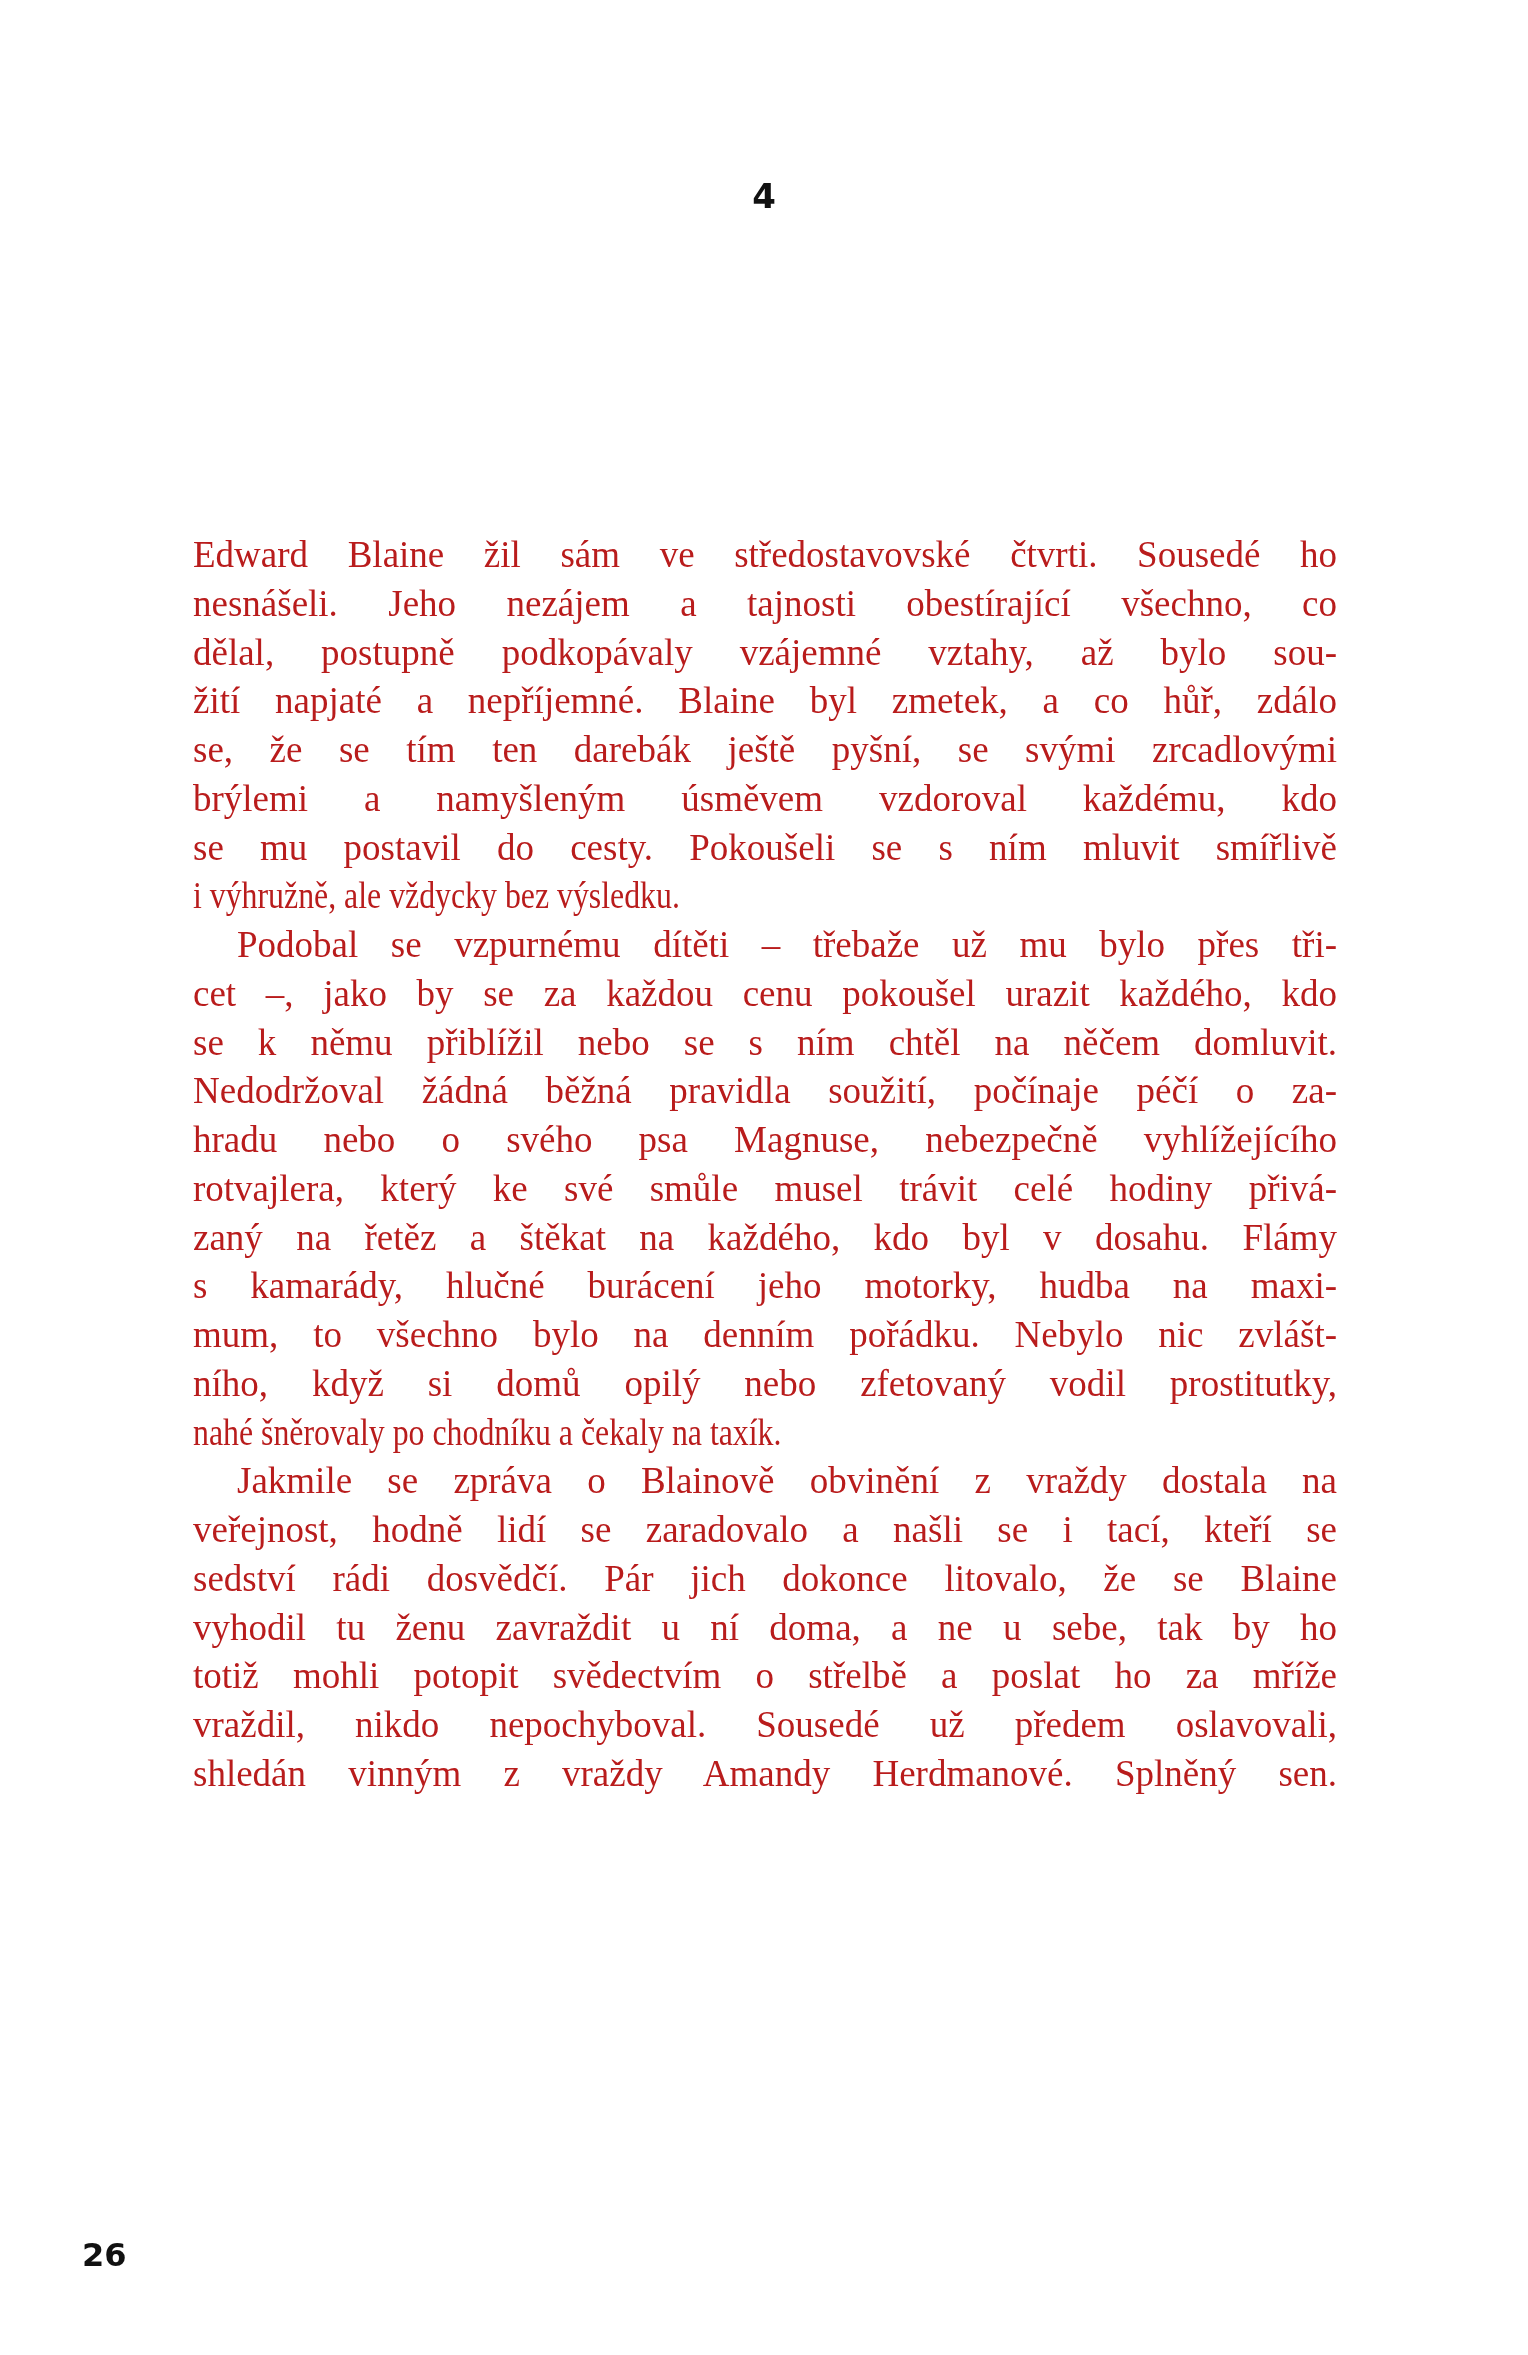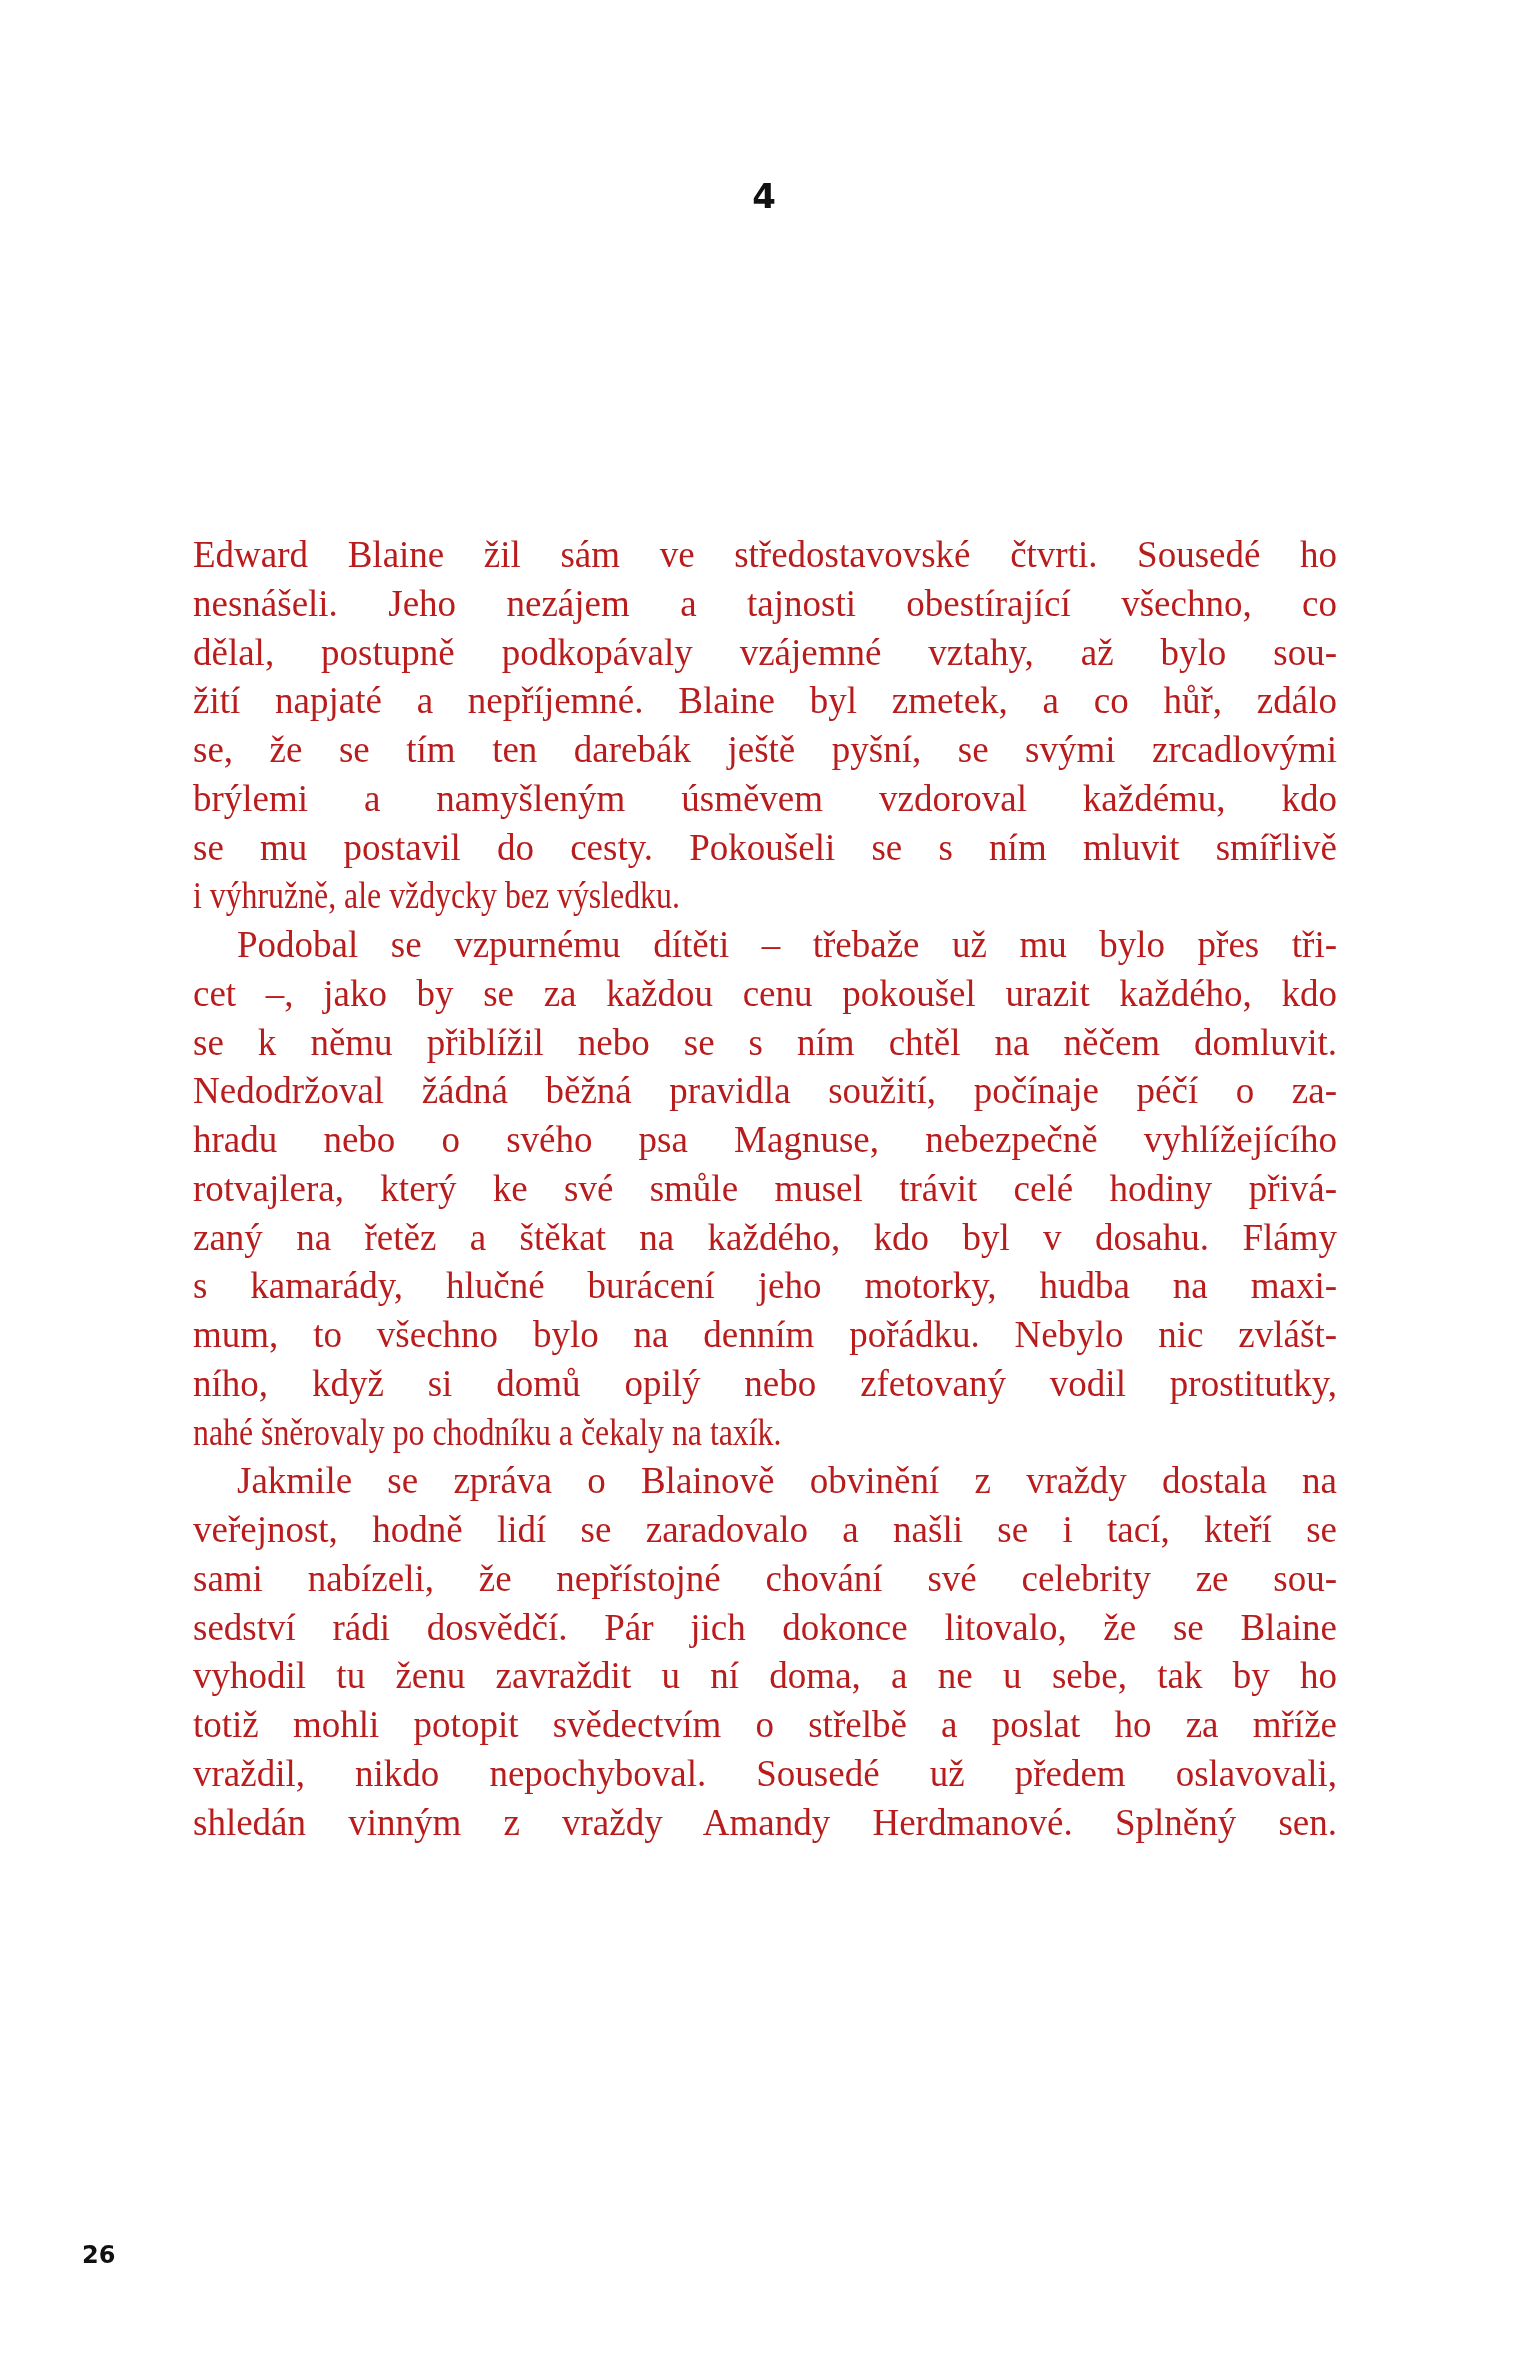--- a/index.html
+++ b/index.html
@@ -49,21 +49,21 @@
   }
   .line.indent {
     padding-left: 44px;
   }
   .page-number {
     position: absolute;
     top: 2240px;
     left: 82px;
     font-family: "DejaVu Sans", sans-serif;
     font-weight: bold;
-    font-size: 24px;
+    font-size: 32px;
     line-height: 30px;
     color: #111111;
   }
 </style>
 </head>
 <body>
 
 <div class="chapter-number">4</div>
 
 <div class="body-text">
@@ -89,21 +89,20 @@
     <span class="line">zaný na řetěz a štěkat na každého, kdo byl v dosahu. Flámy</span>
     <span class="line">s kamarády, hlučné burácení jeho motorky, hudba na maxi-</span>
     <span class="line">mum, to všechno bylo na denním pořádku. Nebylo nic zvlášt-</span>
     <span class="line">ního, když si domů opilý nebo zfetovaný vodil prostitutky,</span>
     <span class="line last" style="transform: scaleX(0.86); width: 1330.23px;">nahé šněrovaly po chodníku a čekaly na taxík.</span>
   </div>
 
   <div>
     <span class="line indent">Jakmile se zpráva o Blainově obvinění z vraždy dostala na</span>
     <span class="line">veřejnost, hodně lidí se zaradovalo a našli se i tací, kteří se</span>
-    <span class="line">sami nabízeli, že nepřístojné chování své celebrity ze sou-</span>
     <span class="line">sedství rádi dosvědčí. Pár jich dokonce litovalo, že se Blaine</span>
     <span class="line">vyhodil tu ženu zavraždit u ní doma, a ne u sebe, tak by ho</span>
     <span class="line">totiž mohli potopit svědectvím o střelbě a poslat ho za mříže</span>
     <span class="line">vraždil, nikdo nepochyboval. Sousedé už předem oslavovali,</span>
     <span class="line">shledán vinným z vraždy Amandy Herdmanové. Splněný sen.</span>
   </div>
 </div>
 
 <div class="page-number">26</div>
 

